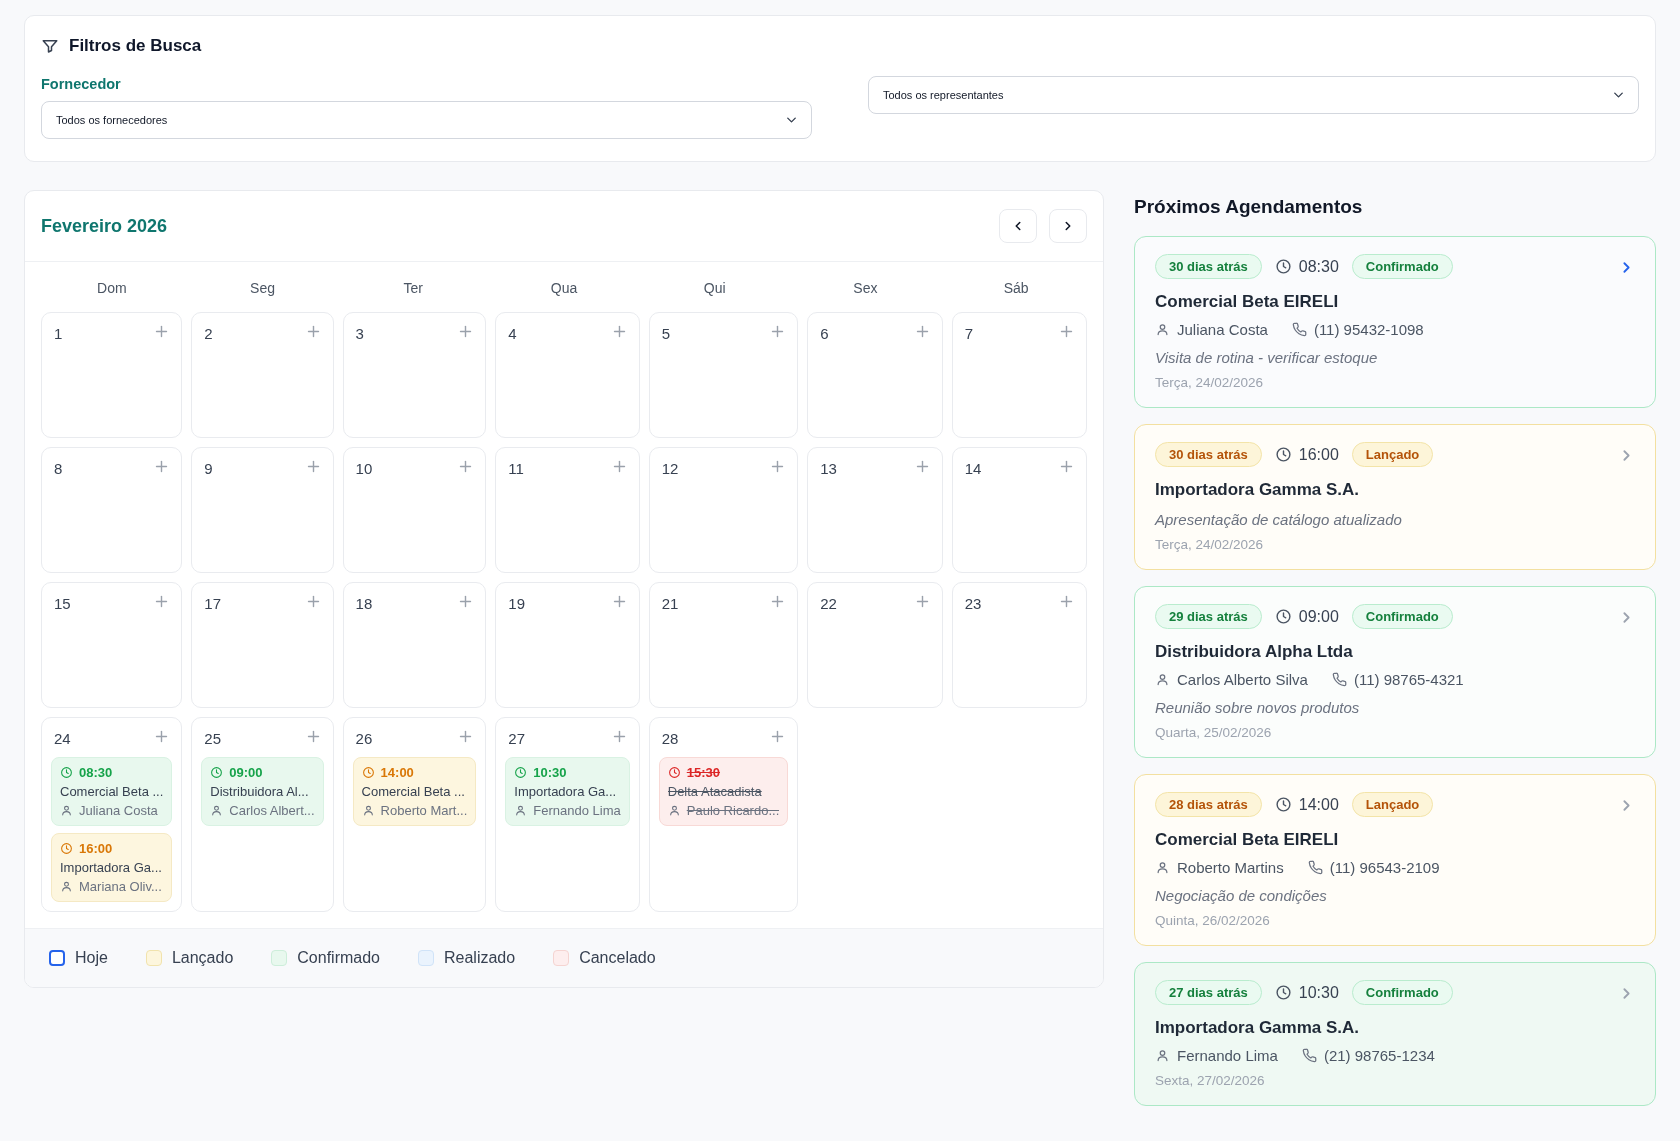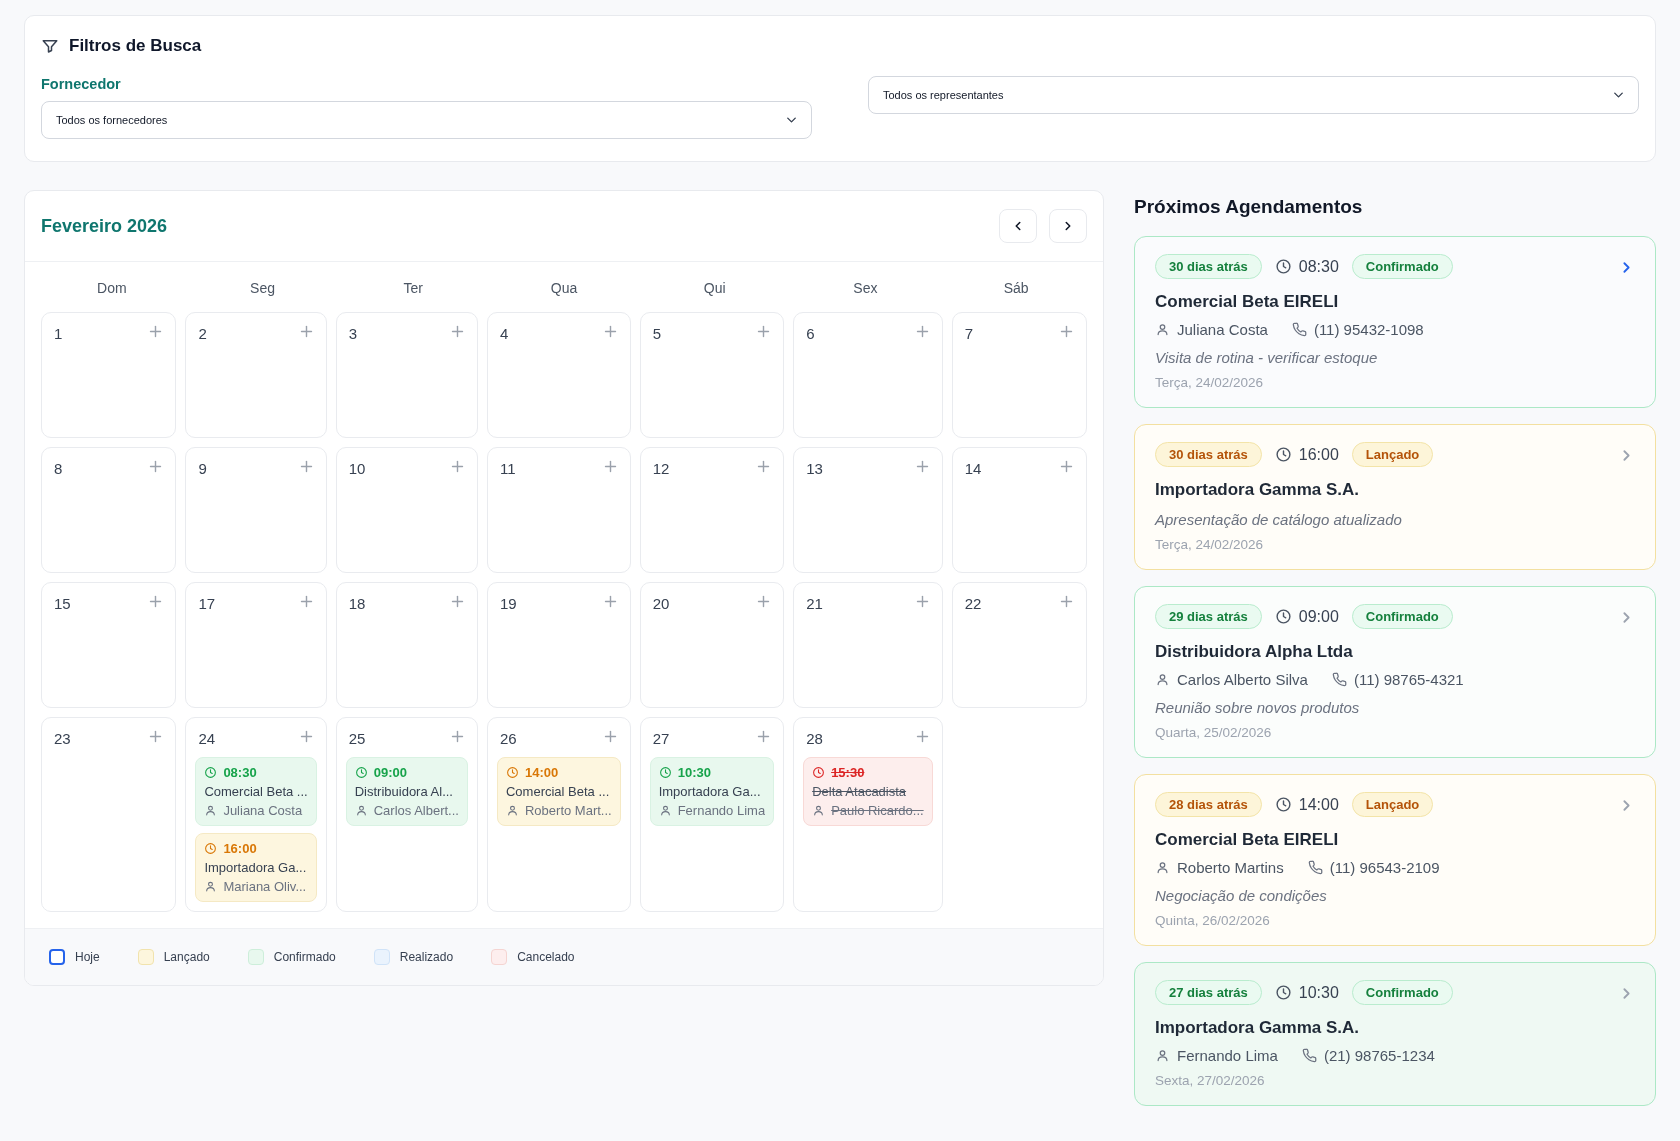--- a/index.html
+++ b/index.html
@@ -64,21 +64,21 @@
   .event.lancado { background:#fdf6df; border:1px solid #f5e9c4; }
   .event.lancado .ev-time { color:#d97706; }
   .event.cancelado { background:#fdeeed; border:1px solid #f8d9d6; }
   .event.cancelado .ev-time { color:#dc2626; }
   .event.cancelado .ev-time span, .event.cancelado .ev-company, .event.cancelado .ev-person span { text-decoration:line-through; }
   .event.cancelado .ev-company { color:#4b5563; }
   .cal-footer {
     border-top:1px solid #eef0f3; background:#f8f9fb;
     padding:20px 24px; display:flex; align-items:center; gap:38px;
   }
-  .legend-item { display:flex; align-items:center; gap:10px; font-size:12px; color:#374151; }
+  .legend-item { display:flex; align-items:center; gap:10px; font-size:16px; color:#374151; }
   .swatch { width:16px; height:16px; border-radius:4px; }
   .swatch.hoje { background:#fff; border:2px solid #2563eb; }
   .swatch.lancado { background:#fdf6dd; border:1px solid #f1e3ad; }
   .swatch.confirmado { background:#e8f8ee; border:1px solid #cdeeda; }
   .swatch.realizado { background:#eaf3fd; border:1px solid #d0e3f8; }
   .swatch.cancelado { background:#fdeeee; border:1px solid #f5d4d1; }
 
   
   .sidebar { flex:1; min-width:0; }
   .sidebar-title { font-size:19px; font-weight:700; color:#111827; margin:6px 0 18px 0; }
@@ -363,31 +363,20 @@
               <button class="add-btn"><span class="icon">
                   <svg width="17" height="17" viewBox="0 0 24 24" fill="none" stroke="currentColor" stroke-width="2" stroke-linecap="round">
                     <line x1="12" y1="5" x2="12" y2="19"></line>
                     <line x1="5" y1="12" x2="19" y2="12"></line>
                   </svg>
                 </span></button>
             </div>
           </div>
           <div class="day-cell">
             <div class="day-top">
-              <span class="day-num">20</span>
-              <button class="add-btn"><span class="icon">
-                  <svg width="17" height="17" viewBox="0 0 24 24" fill="none" stroke="currentColor" stroke-width="2" stroke-linecap="round">
-                    <line x1="12" y1="5" x2="12" y2="19"></line>
-                    <line x1="5" y1="12" x2="19" y2="12"></line>
-                  </svg>
-                </span></button>
-            </div>
-          </div>
-          <div class="day-cell">
-            <div class="day-top">
               <span class="day-num">21</span>
               <button class="add-btn"><span class="icon">
                   <svg width="17" height="17" viewBox="0 0 24 24" fill="none" stroke="currentColor" stroke-width="2" stroke-linecap="round">
                     <line x1="12" y1="5" x2="12" y2="19"></line>
                     <line x1="5" y1="12" x2="19" y2="12"></line>
                   </svg>
                 </span></button>
             </div>
           </div>
           <div class="day-cell">

